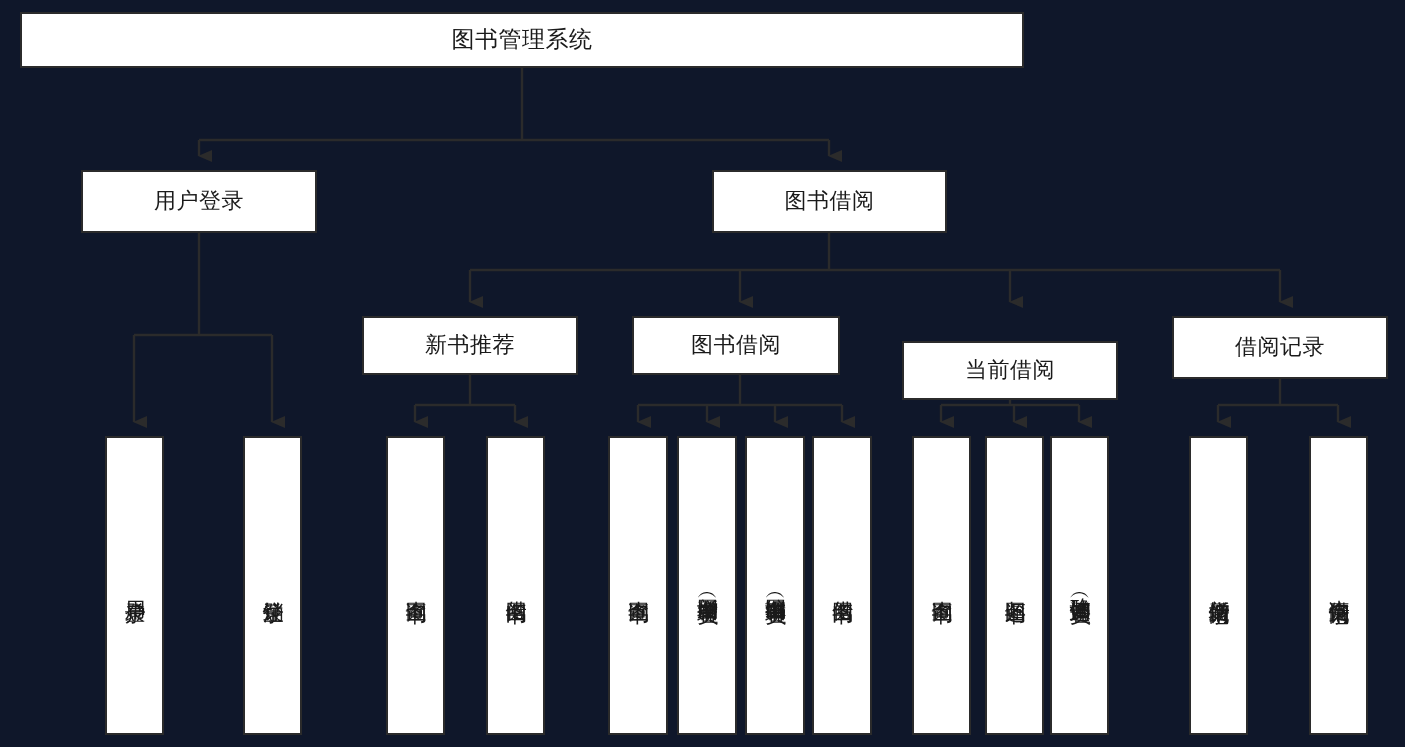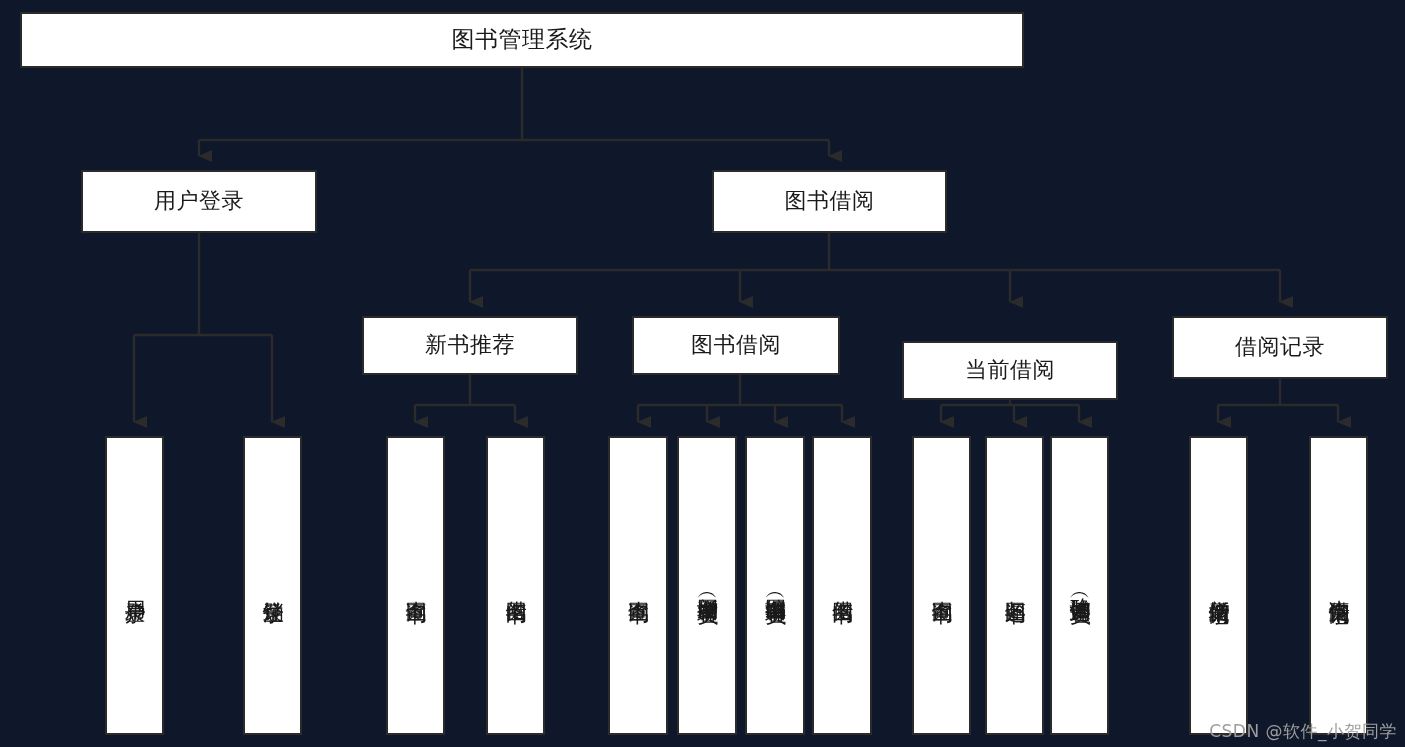--- a/index.html
+++ b/index.html
@@ -178,14 +178,13 @@
         <span>确认归还（管理员）</span>
       </div>
       <div class="node node-v" style="left: 1189px; top: 436px; width: 59px; height: 299px;">
         <span>新增借阅记录</span>
       </div>
       <div class="node node-v" style="left: 1309px; top: 436px; width: 59px; height: 299px;">
         <span>查询借阅记录</span>
       </div>
     </div>
 
-  <div class="watermark">CSDN @软件_小贺同学</div>
 </div>
 
 </body></html>

